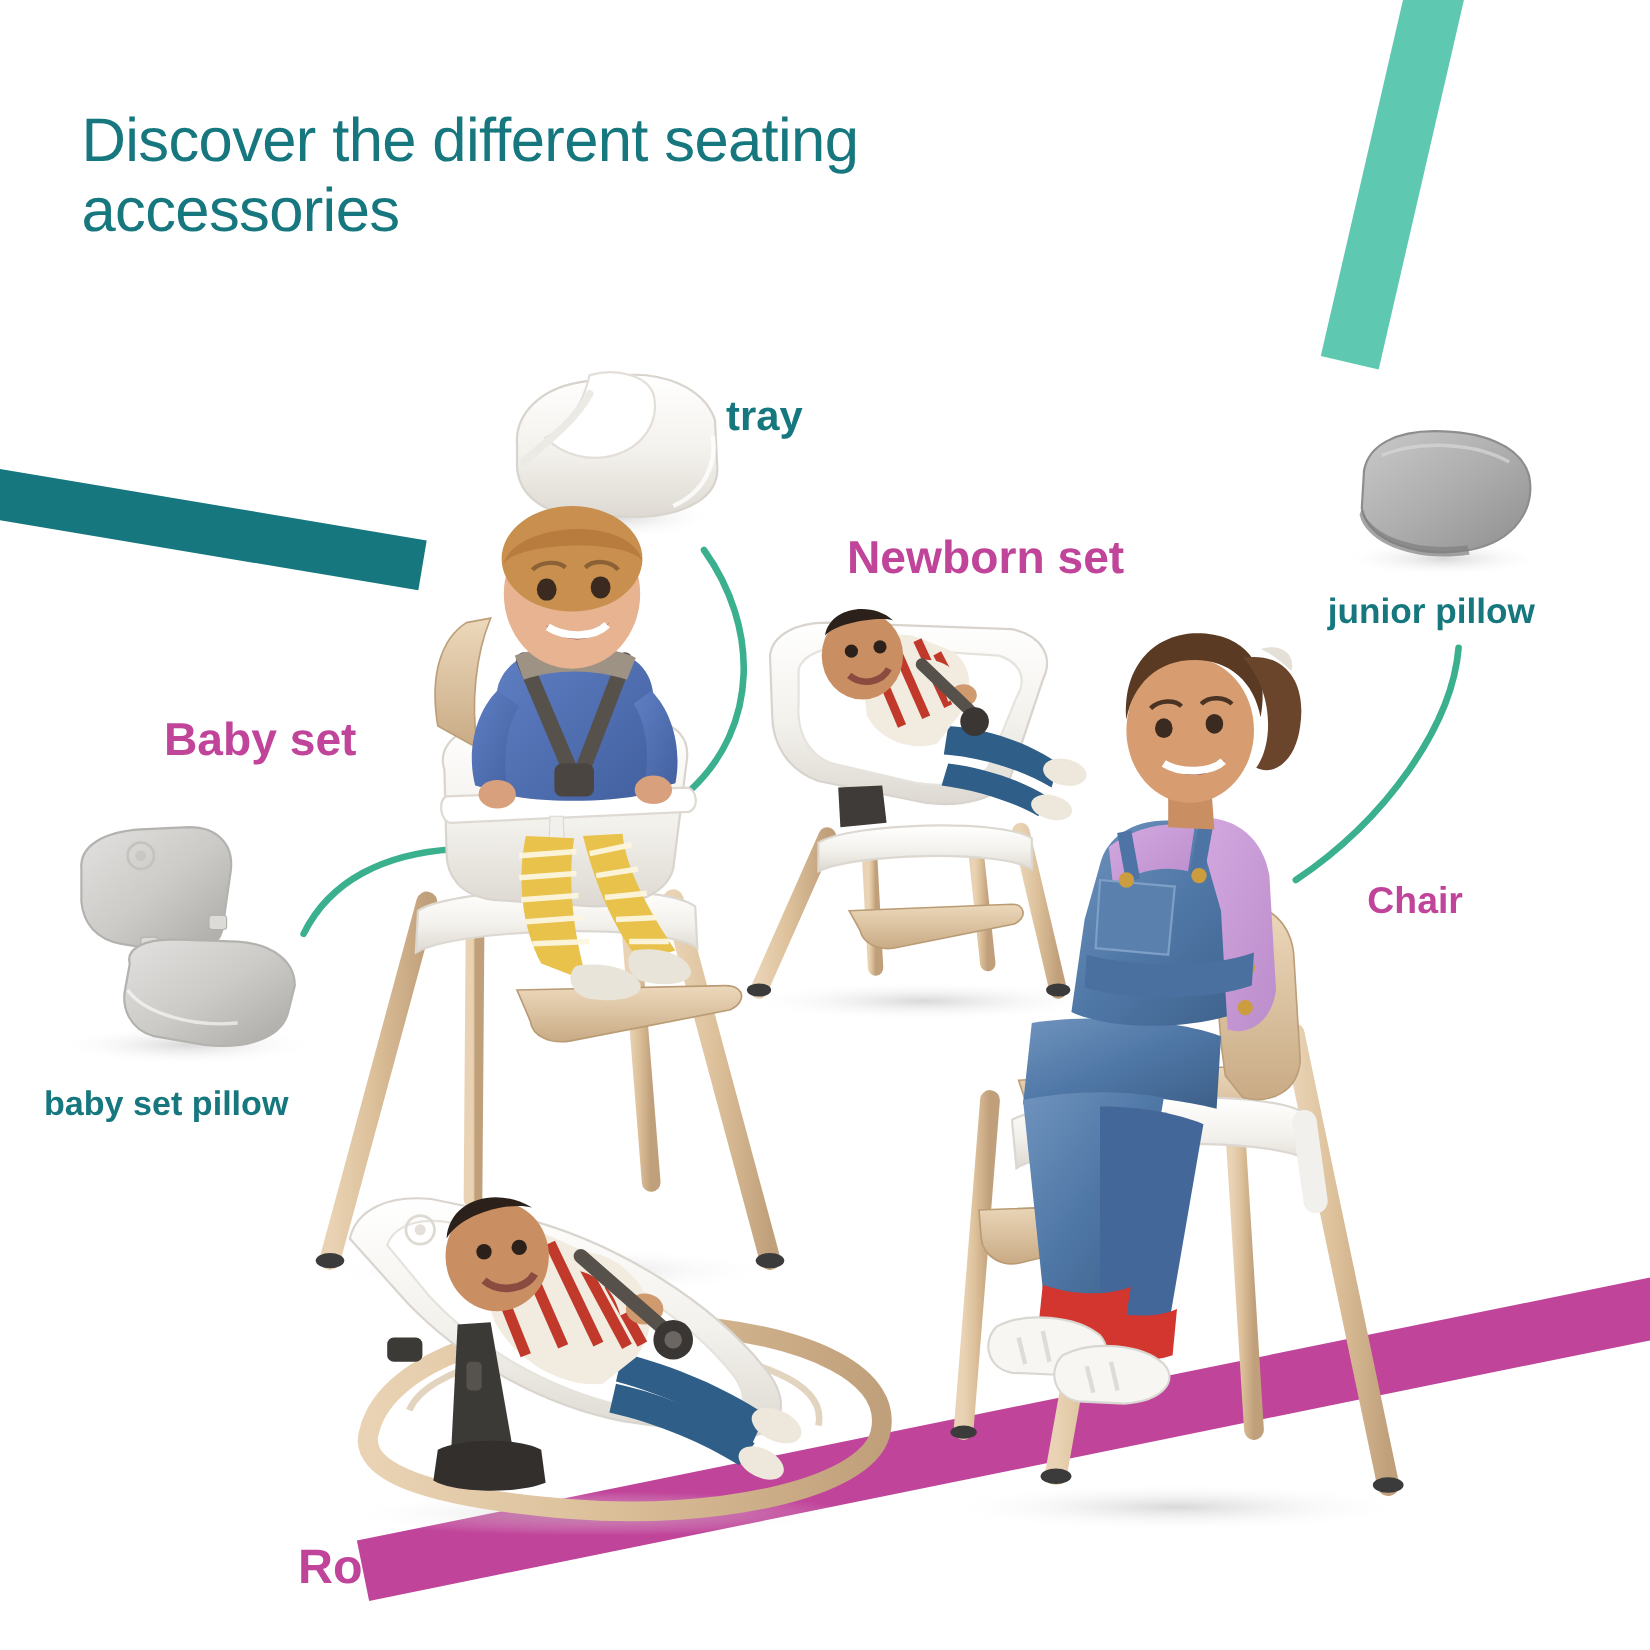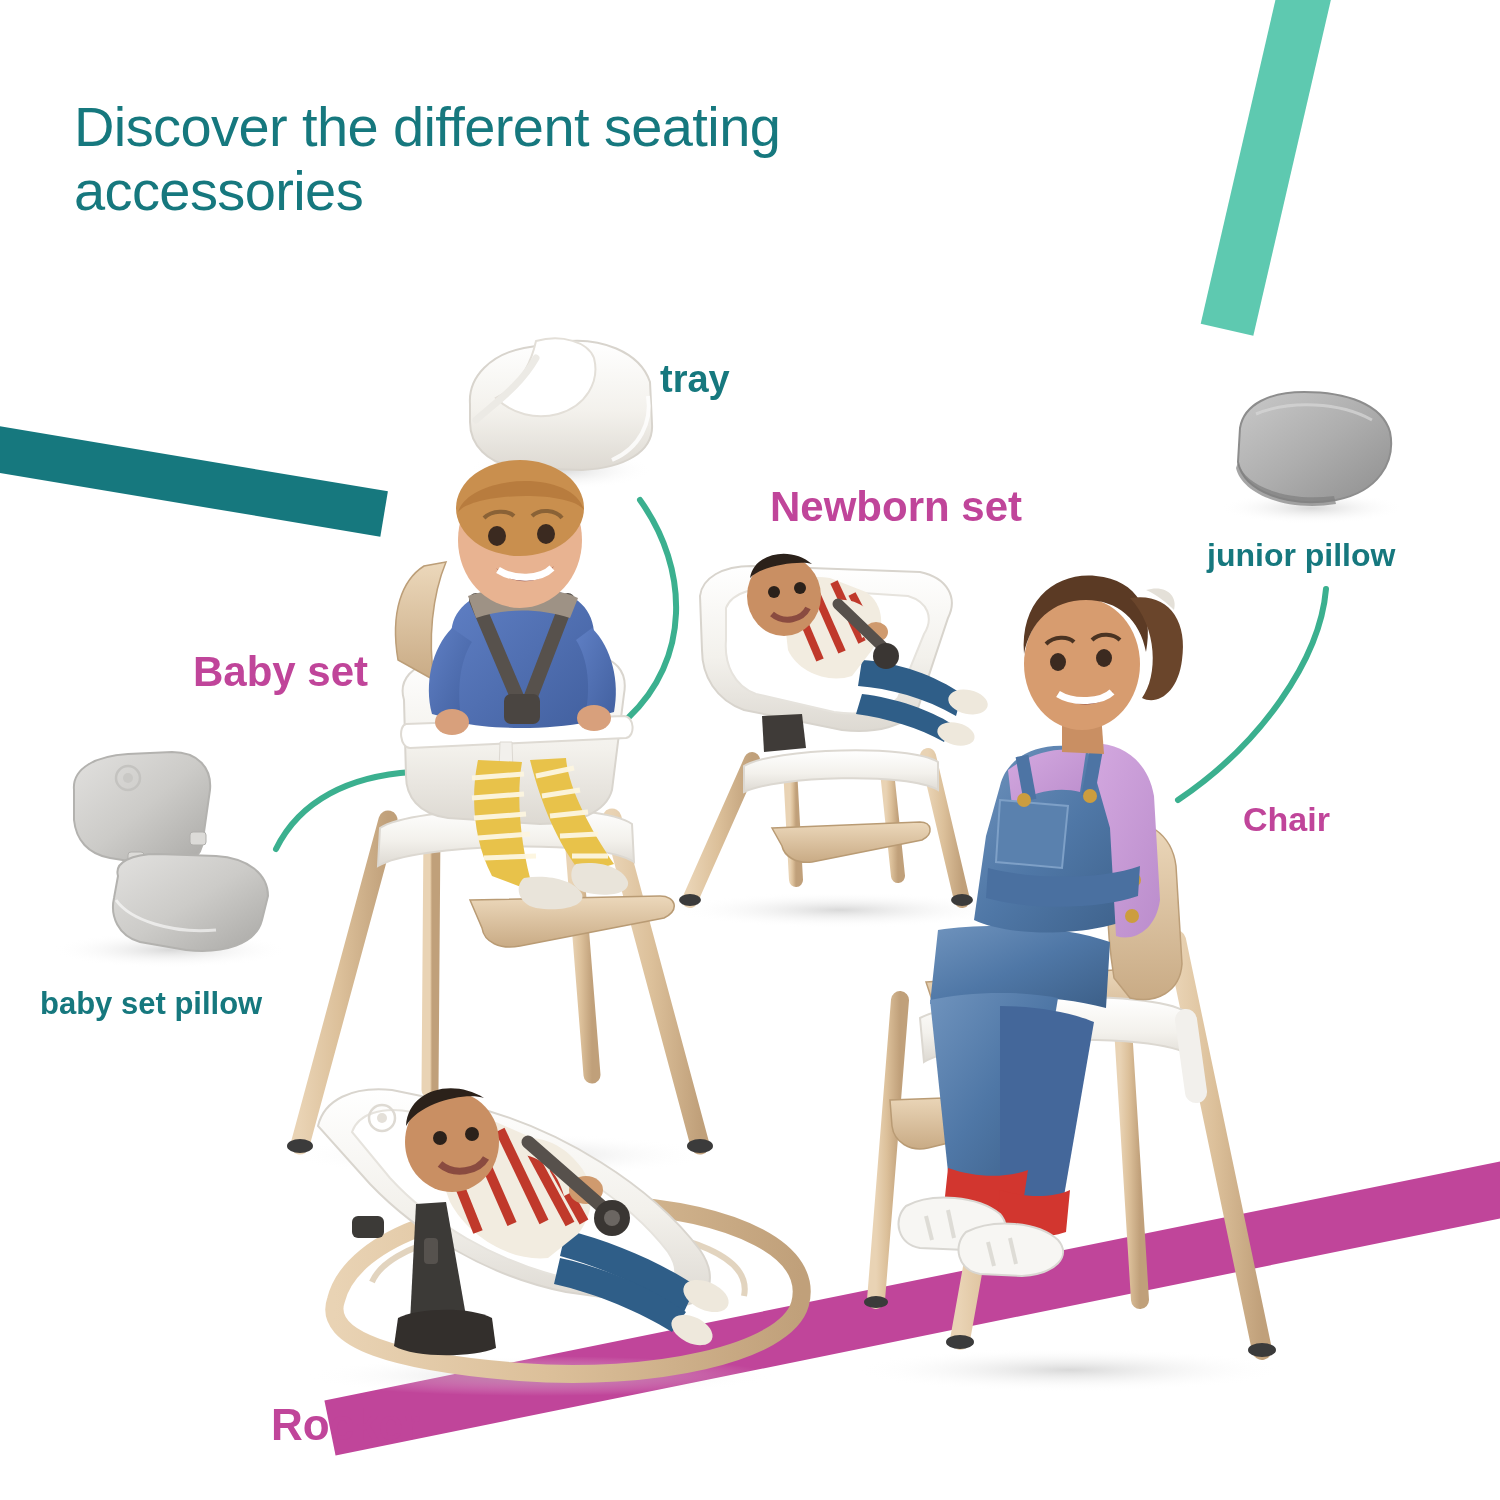--- a/index.html
+++ b/index.html
@@ -42,21 +42,21 @@
   }
 
   
   .lbl{position:absolute;white-space:nowrap;}
   .lbl.pink{color:var(--magenta,#c0459a);font-weight:bold;}
   .lbl.teal{color:var(--teal-dark,#16787e);font-weight:bold;}
 
   .lbl-tray{left:660px;top:358px;font-size:38px;}
   .lbl-newborn{left:738px;top:483px;font-size:42px;margin-left:32px;}
   .lbl-junior{left:1207px;top:537px;font-size:32px;}
-  .lbl-baby-set{left:149px;top:648px;font-size:42px;margin-left:44px;}
+  .lbl-baby-set{left:149px;top:648px;font-size:42px;}
   .lbl-chair{left:1243px;top:800px;font-size:34px;}
   .lbl-bsp{left:40px;top:986px;font-size:31px;}
   .lbl-rocker{left:271px;top:1400px;font-size:44px;}
 
   .svg-layer{position:absolute;inset:0;width:1500px;height:1500px;pointer-events:none;}
 </style>
 </head>
 <body>
 
 <div class="stage">

